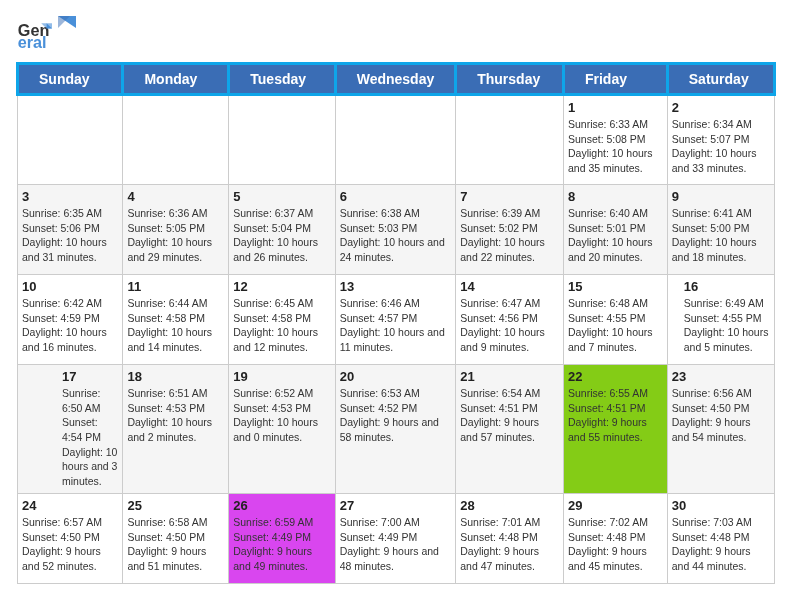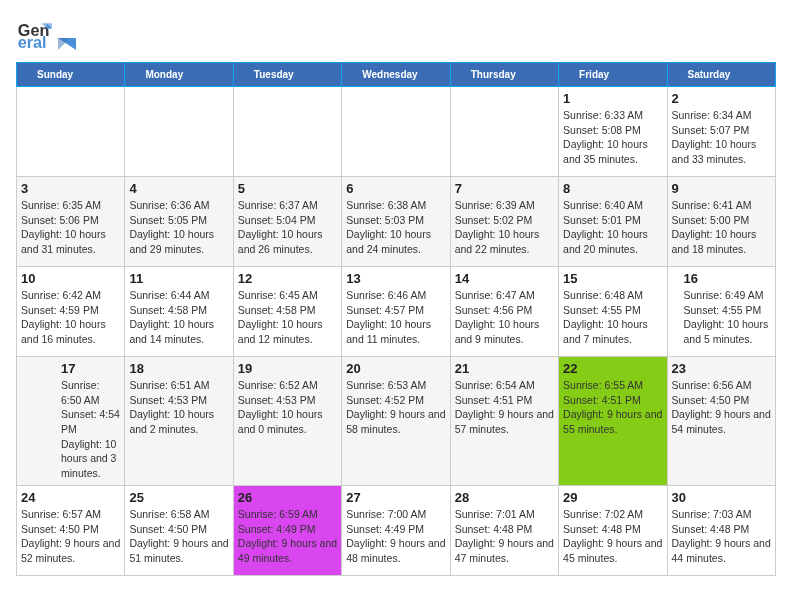--- a/index.html
+++ b/index.html
@@ -11,21 +11,21 @@
       padding: 16px;
     }
     .header {
       display: flex;
       justify-content: space-between;
       align-items: flex-start;
       margin-bottom: 10px;
     }
     .logo {
       display: flex;
-      align-items: flex-end;
+      align-items: flex-start;
     }
     .logo-icon {
       width: 36px;
       height: 36px;
       margin-right: 4px;
     }
     .title-block {
       text-align: right;
     }
     .month-title {
@@ -40,23 +40,23 @@
     .calendar {
       width: 100%;
       border-collapse: collapse;
       font-size: 11px;
     }
     .calendar th {
       background: #3a6db5;
       color: #fff;
       padding: 6px 20px;
       text-align: left;
-      font-size: 10px;
+      font-size: 14px;
       font-weight: bold;
-      border: 1px solid #0ea5e9;
+      border: 3px solid #0ea5e9;
     }
     .calendar td {
       border: 1px solid #ccc;
       vertical-align: top;
       padding: 4px;
       height: 90px;
       width: calc(100% / 7);
     }
     .calendar tr:nth-child(even) td {
       background: #f5f5f5;

